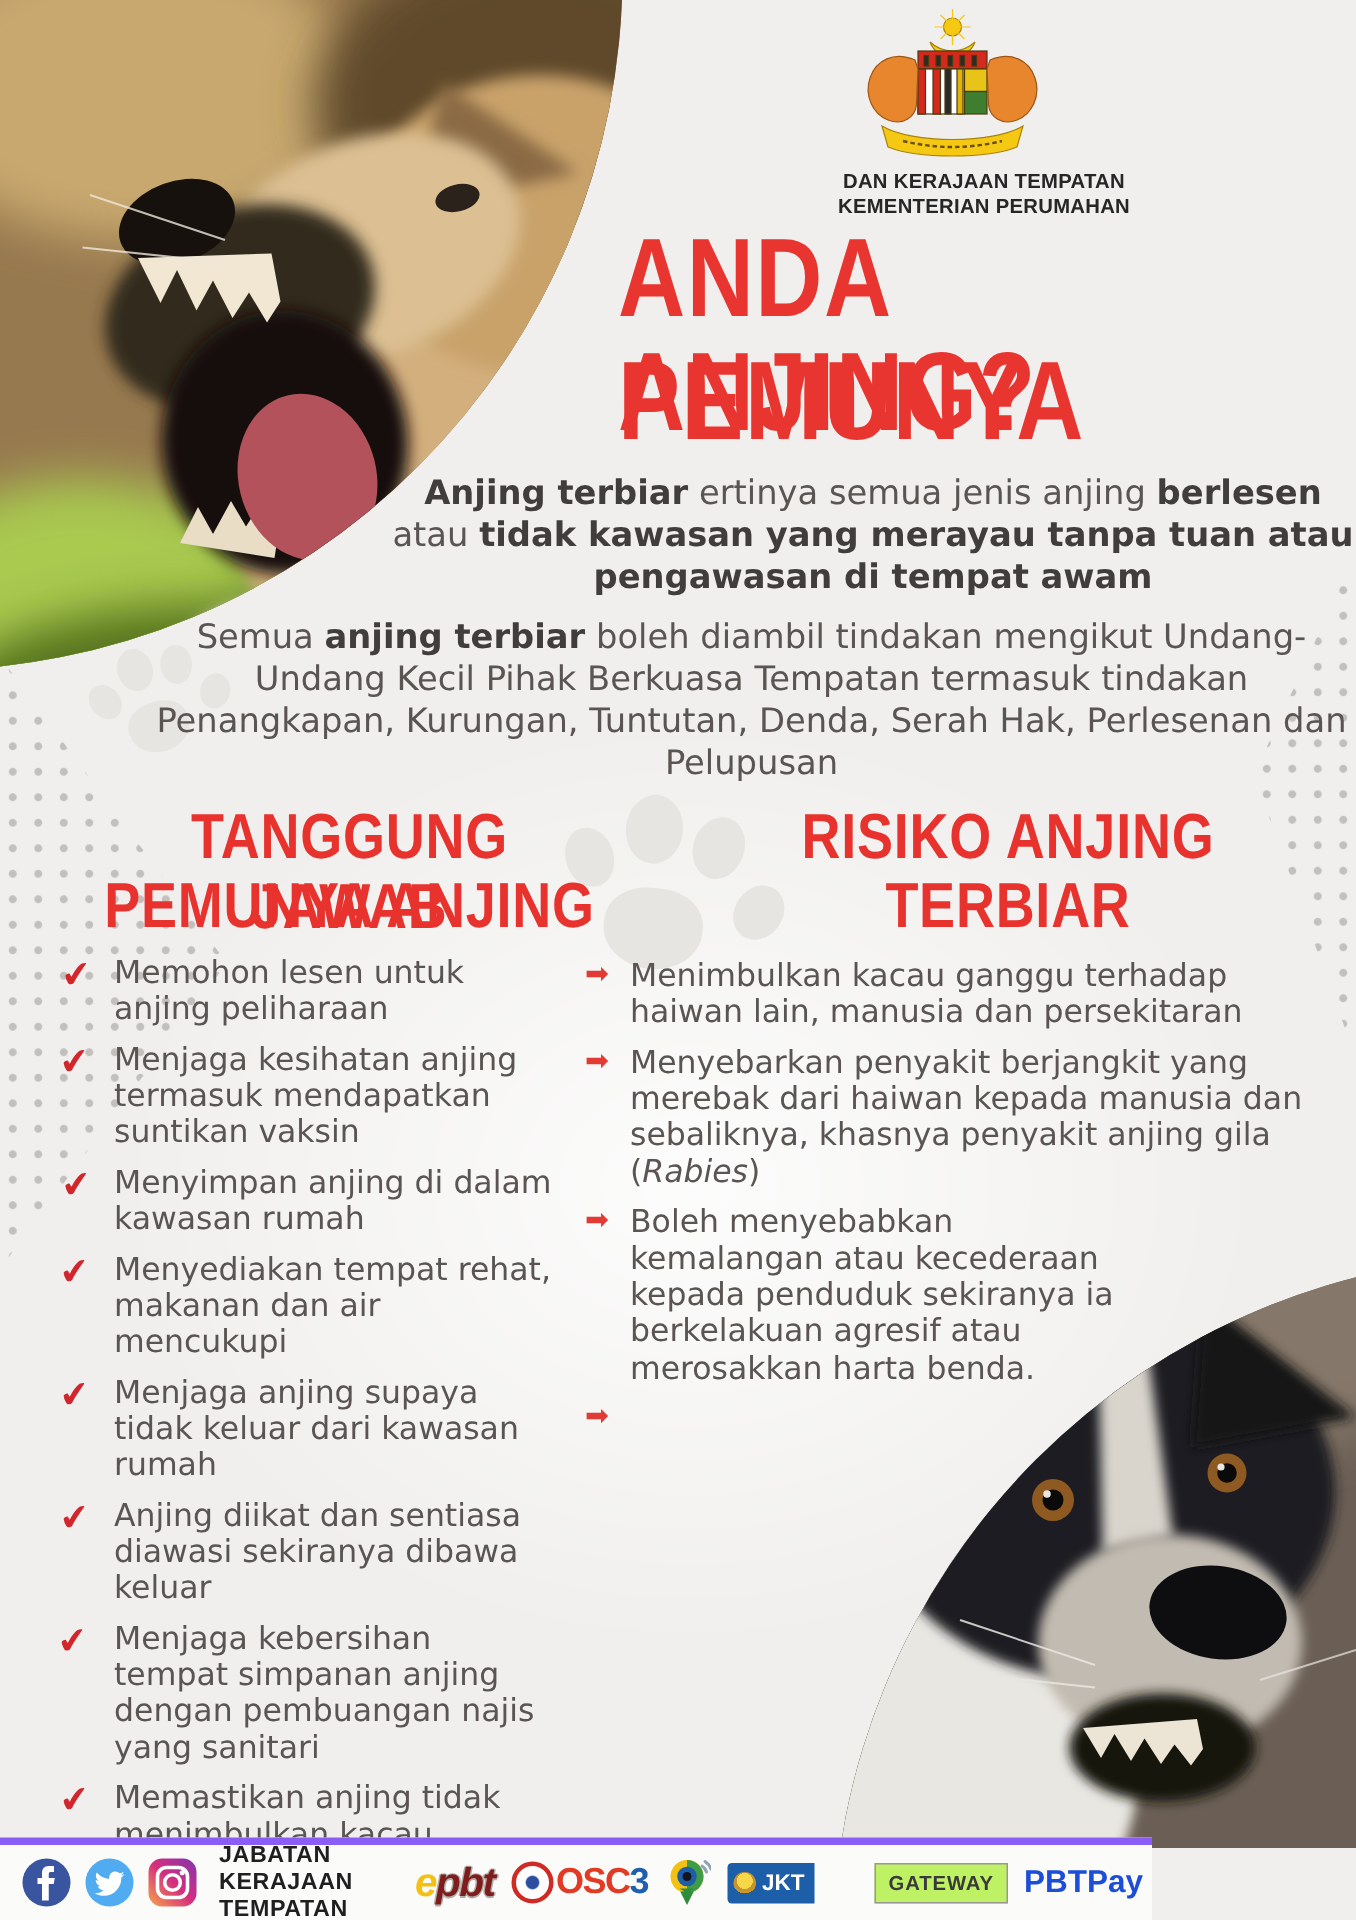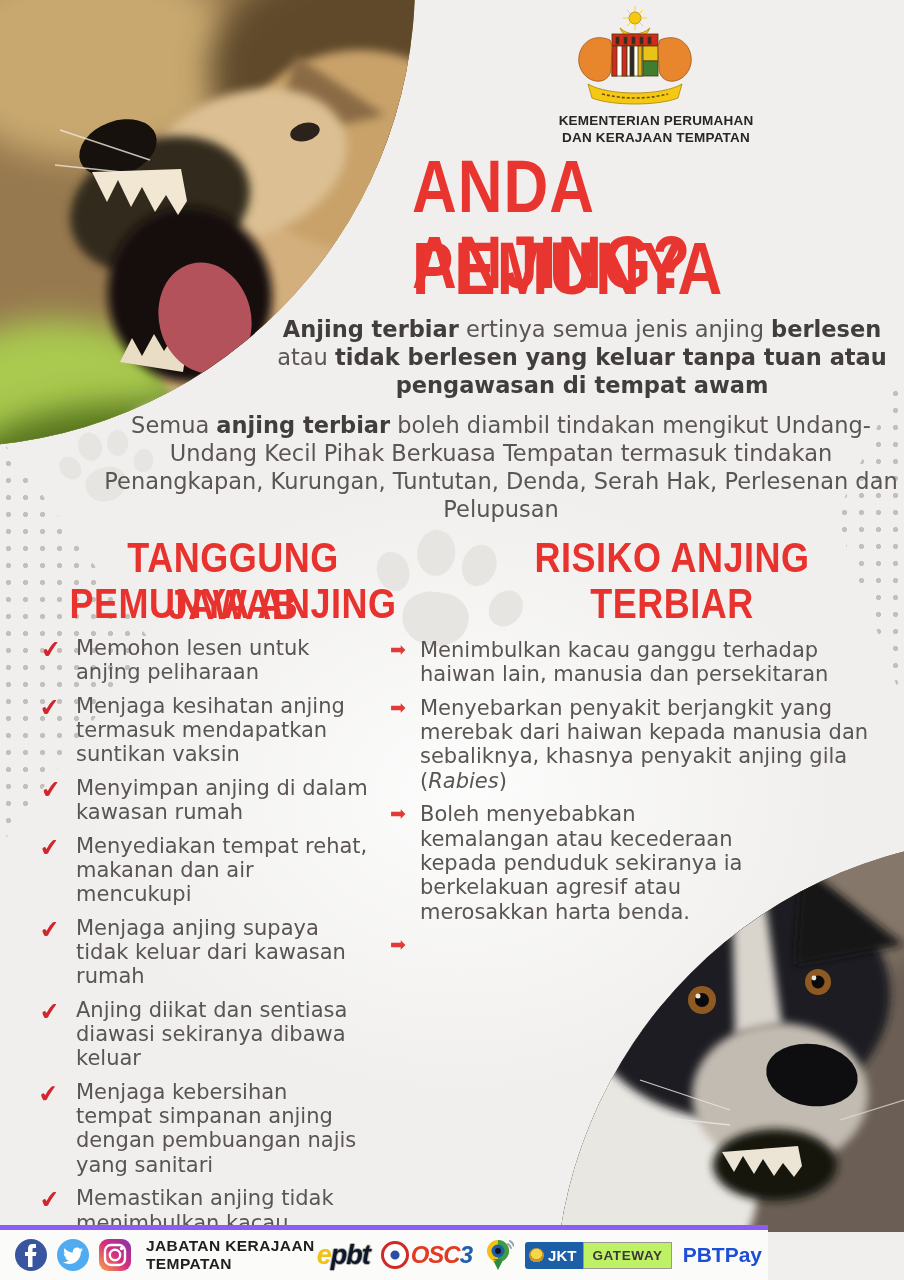--- a/index.html
+++ b/index.html
@@ -72,28 +72,28 @@
   
   .footer{position:absolute;left:0;bottom:0;width:768px;height:50px;background:#fbfbfa;
     border-top:5px solid #8b5cf6;display:flex;align-items:center;}
   .social{display:flex;align-items:center;gap:8px;margin-left:14px;}
   .dept{margin-left:14px;font-family:"Liberation Sans",sans-serif;font-weight:bold;
     font-size:15.5px;color:#1f1f1f;letter-spacing:.4px;}
   .flogos{margin-left:auto;margin-right:6px;display:flex;align-items:center;gap:11px;}
   .epbt{font-style:italic;font-weight:bold;font-family:"Liberation Sans",sans-serif;
     font-size:27px;letter-spacing:-1px;}
   .epbt .e{color:#f2c113;}
-  .epbt .rest{color:#0f172a;text-shadow:-1px 0 #b0ada9,1px 0 #b0ada9,0 -1px #b0ada9,0 1px #b0ada9;}
-  .osc{display:flex;align-items:center;font-style:italic;font-weight:bold;
+  .epbt .rest{color:#7f1d1d;text-shadow:-1px 0 #b0ada9,1px 0 #b0ada9,0 -1px #b0ada9,0 1px #b0ada9;}
+  .osc{display:flex;align-items:center;font-weight:bold;
     font-family:"Liberation Sans",sans-serif;font-size:24px;}
   .osc .badge{width:22px;height:22px;border-radius:50%;border:3px solid #cf2b24;
     background:radial-gradient(circle,#2b4ea0 4px,#fff 5px);margin-right:2px;}
   .osc .o{color:#e23a23;letter-spacing:-1px;}
   .osc .n{color:#1f5fae;}
-  .jkt{display:flex;align-items:flex-end;height:27px;}
+  .jkt{display:flex;align-items:flex-end;height:27px;gap:40px;}
   .jkt .blue{background:#1d5ea8;color:#fff;height:27px;display:flex;align-items:center;
     padding:0 7px 0 4px;border-radius:3px 0 0 3px;font-family:"Liberation Sans",sans-serif;
     font-weight:bold;font-size:15px;}
   .jkt .mini{width:15px;height:15px;border-radius:50%;margin-right:4px;
     background:radial-gradient(circle at 50% 40%,#f6d74a 45%,#c8952d 46% 70%,#1d5ea8 71%);}
   .jkt .white{background:#bef264;border:1px solid #9a9896;height:25px;display:flex;align-items:center;
     padding:0 8px;font-family:"Liberation Sans",sans-serif;font-weight:bold;font-size:13.5px;
     color:#3a3a3a;letter-spacing:.6px;}
   .pbtpay{font-family:"Liberation Sans",sans-serif;font-weight:bold;font-size:21px;color:#1d4ed8;}
   .icn{width:34px;height:34px;display:block;}
@@ -236,31 +236,31 @@
 
     <g fill="#e8862e" stroke="#9c5513" stroke-width=".8">
       <path d="M42,34 C28,28 16,34 12,46 C8,58 14,70 24,74 C34,78 42,72 43,64 L44,40 Z"></path>
       <path d="M92,34 C106,28 118,34 122,46 C126,58 120,70 110,74 C100,78 92,72 91,64 L90,40 Z"></path>
     </g>
 
     <path d="M20,78 C40,90 94,90 114,78 L110,92 C90,100 44,100 24,92 Z" fill="#f5c913" stroke="#a8820a" stroke-width=".8"></path>
     <path d="M34,88 q33,8 66,0" stroke="#6b4e0d" stroke-width="1.6" fill="none" stroke-dasharray="3 2"></path>
   </svg>
   <div class="ministry">
+    <div>DAN KERAJAAN TEMPATAN</div>
     <div>KEMENTERIAN PERUMAHAN</div>
-    <div>DAN KERAJAAN TEMPATAN</div>
   </div>
 
   <div class="title">
     <div class="tline">ANDA PEMUNYA</div>
     <div class="tline">ANJING?</div>
   </div>
 
   <div class="intro intro1">
-    <b>Anjing terbiar</b><span> ertinya semua jenis anjing </span><b>berlesen</b><span> atau </span><b>tidak berlesen yang keluar tanpa tuan atau pengawasan di tempat awam</b>
+    <b>Anjing terbiar</b><span> ertinya semua jenis anjing </span><b>berlesen</b><span> atau </span><b>tidak kawasan yang merayau tanpa tuan atau pengawasan di tempat awam</b>
   </div>
 
   <div class="intro intro2">
     <span>Semua </span><b>anjing terbiar</b><span> boleh diambil tindakan mengikut Undang-Undang Kecil Pihak Berkuasa Tempatan termasuk tindakan Penangkapan, Kurungan, Tuntutan, Denda, Serah Hak, Perlesenan dan Pelupusan</span>
   </div>
 
   <div class="sec-head sec-head-left">
     <div class="hline">TANGGUNG JAWAB</div>
     <div class="hline">PEMUNYA ANJING</div>
   </div>

